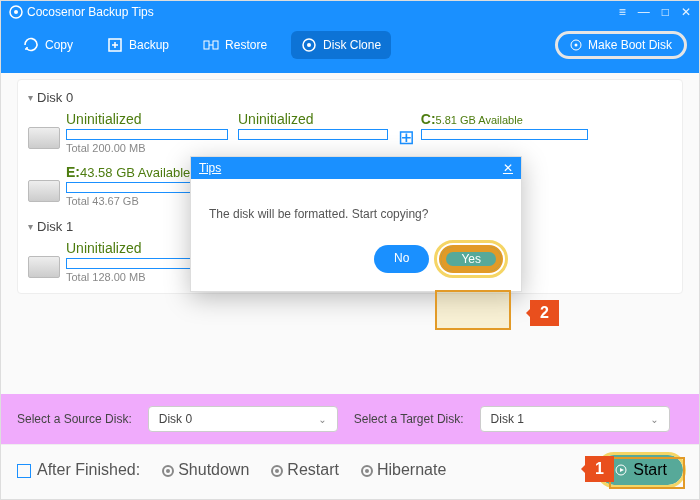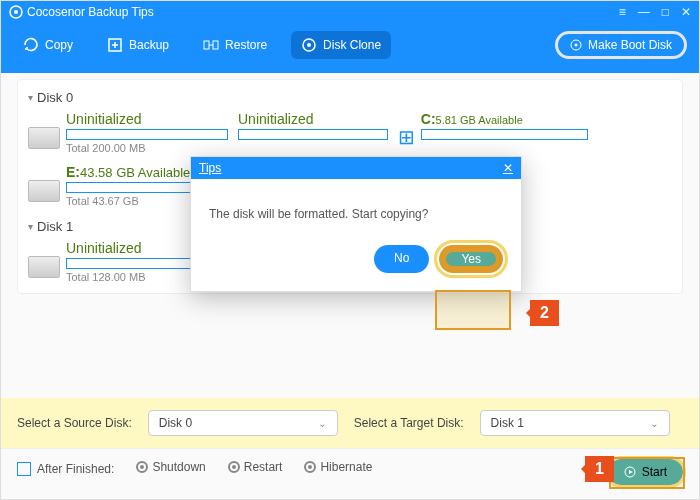--- a/index.html
+++ b/index.html
@@ -18,23 +18,23 @@
   .panel { background: #fff; border: 1px solid #eee; border-radius: 4px; padding: 6px 10px 10px; }
   .disk-head { font-size: 13px; color: #444; padding: 4px 0 6px; display: flex; align-items: center; gap: 4px; cursor: pointer; }
   .parts { display: flex; gap: 10px; flex-wrap: wrap; }
   .part { display: flex; gap: 6px; align-items: flex-start; width: 200px; }
   .part .hdd { width: 32px; height: 22px; background: linear-gradient(#eee,#ccc); border: 1px solid #bbb; border-radius: 2px; margin-top: 16px; }
   .part .info { flex: 1; font-size: 11px; color: #555; }
   .part .pname { font-size: 14px; color: #4d7c0f; white-space: nowrap; }
   .part .bar { height: 11px; border: 1px solid #1a90ff; margin: 2px 0; }
   .part .total { color: #888; }
   .winicon { color: #1a90ff; font-size: 20px; margin-top: 14px; }
-  .selectors { display: flex; gap: 16px; align-items: center; padding: 12px 16px; font-size: 12px; color: #444; background: #fef9c3; }
+  .selectors { display: flex; gap: 16px; align-items: center; padding: 12px 16px; font-size: 12px; color: #444; background: #f0abfc; }
   .selbox { border: 1px solid #ccc; border-radius: 4px; padding: 5px 10px; display: flex; align-items: center; justify-content: space-between; width: 190px; background: #fff; font-size: 12px; cursor: pointer; }
-  .bottombar { display: flex; padding: 10px 16px 14px; font-size: 12px; color: #555; gap: 12px; border-top: 1px solid #eee; background: #fafafa; position: relative; }
+  .bottombar { display: flex; align-items: center; padding: 10px 16px 14px; font-size: 16px; color: #555; gap: 12px; border-top: 1px solid #eee; background: #fafafa; position: relative; }
   .cbx { width: 14px; height: 14px; border: 1px solid #1a90ff; display: inline-block; margin-right: 6px; position: relative; top: 3px; }
   .radio { width: 12px; height: 12px; border: 2px solid #888; border-radius: 50%; display: inline-block; margin: 0 4px 0 10px; position: relative; top: 2px; }
   .radio::after { content: ""; position: absolute; inset: 2px; background: #888; border-radius: 50%; }
   .start { margin-left: auto; background: #57a999; color: #000000; border-radius: 16px; padding: 6px 16px; display: flex; align-items: center; gap: 6px; cursor: pointer; outline: 3px solid #f5d565; }
   
   .modal { position: absolute; left: 190px; top: 156px; width: 332px; background: #fff; box-shadow: 0 6px 24px rgba(0,0,0,.25); border: 1px solid #ddd; }
   .modal-head { background: #1a90ff; color: #fff; font-size: 12px; display: flex; align-items: center; padding: 4px 8px; text-decoration: underline; }
   .modal-head .x { margin-left: auto; cursor: pointer; }
   .modal-body { padding: 28px 18px 10px; font-size: 12px; color: #555; }
   .modal-foot { display: flex; justify-content: flex-end; gap: 10px; padding: 14px 18px 18px; }

